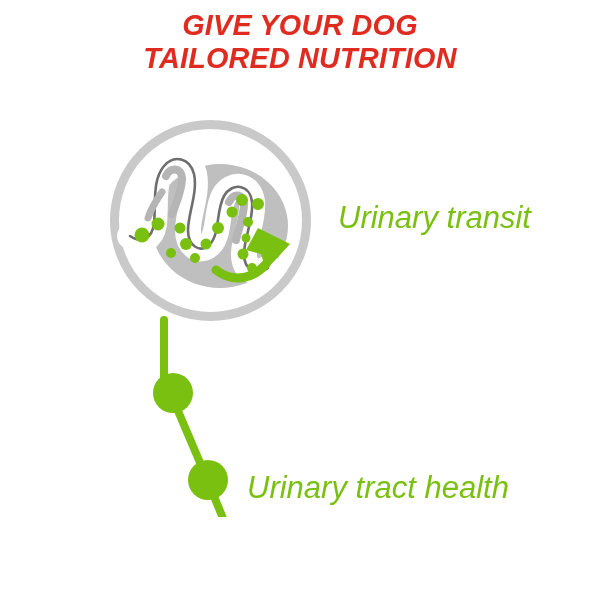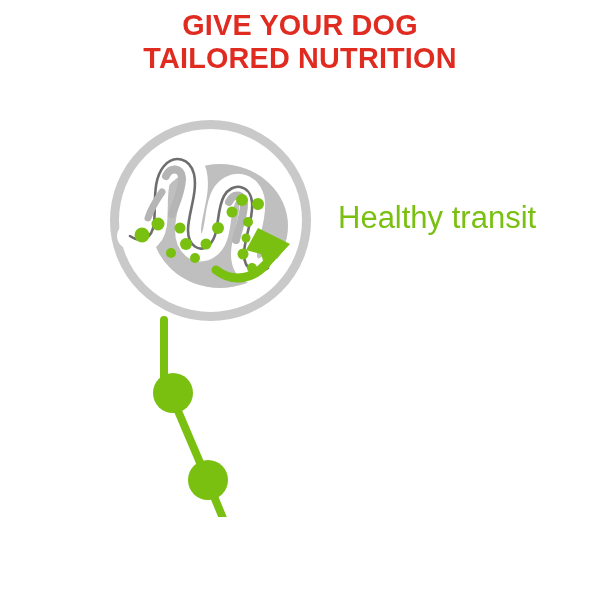--- a/index.html
+++ b/index.html
@@ -13,20 +13,21 @@
     overflow: hidden;
     font-family: "Liberation Sans", sans-serif;
     -webkit-font-smoothing: antialiased;
   }
   #poster {
     position: relative;
     width: 600px;
     height: 517px;
     background: #ffffff;
     overflow: hidden;
+    font-style: italic;
   }
 
   
   .headline {
     position: absolute;
     left: 0;
     top: 8px;
     width: 600px;
     text-align: center;
     color: #E02B21;
@@ -183,21 +184,22 @@
   </div>
 
   <div class="connector">
     <svg viewBox="0 0 180 270" xmlns="http://www.w3.org/2000/svg">
       <path d="M44,20 L44,78 L84,172 L116,250" fill="none" stroke="#79C010" stroke-width="8" stroke-linecap="round" stroke-linejoin="round"></path>
       <circle cx="53" cy="93" r="20" fill="#79C010"></circle>
       <circle cx="88" cy="180" r="20" fill="#79C010"></circle>
     </svg>
   </div>
 
-  <div class="benefit benefit-1">Healthy transit</div>
+  <div class="benefit benefit-1">Urinary transit</div>
+  <div class="benefit benefit-3">Urinary tract health</div>
 
   <div class="brandbar">
     <div class="bar-left"></div>
     <div class="bar-right"></div>
   </div>
 
   <div class="crown">
     <svg viewBox="0 0 68 48" xmlns="http://www.w3.org/2000/svg">
       <g fill="#DC2B22">
 

